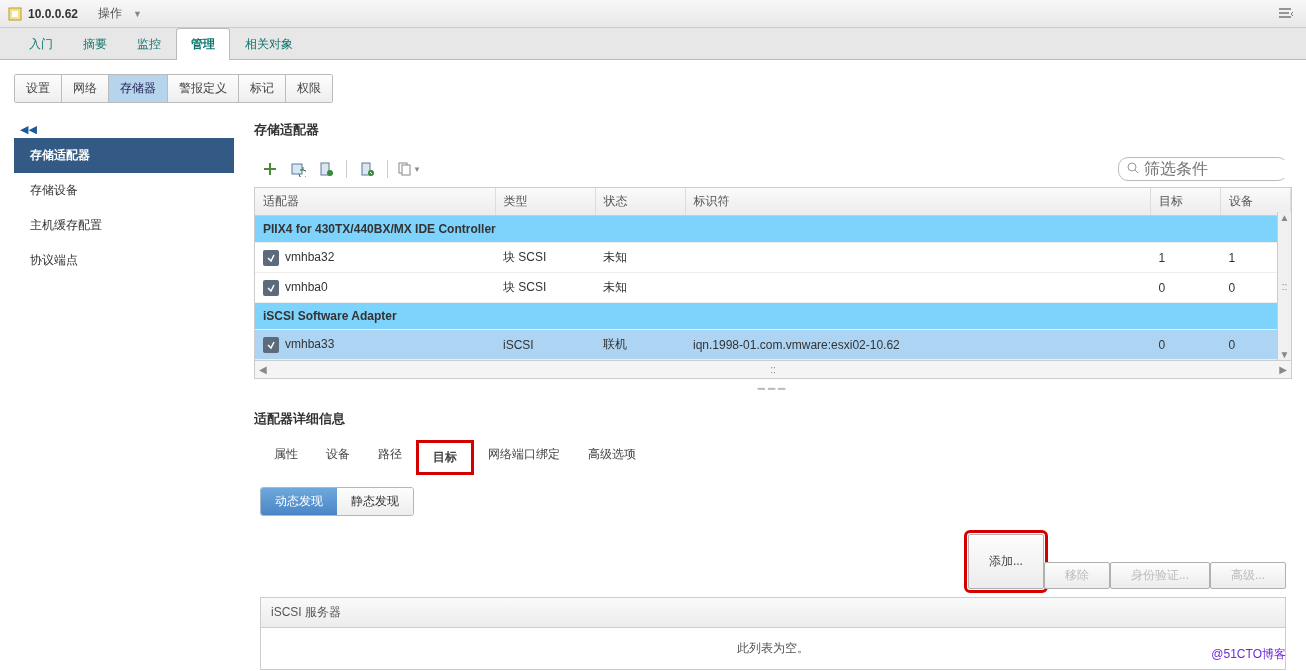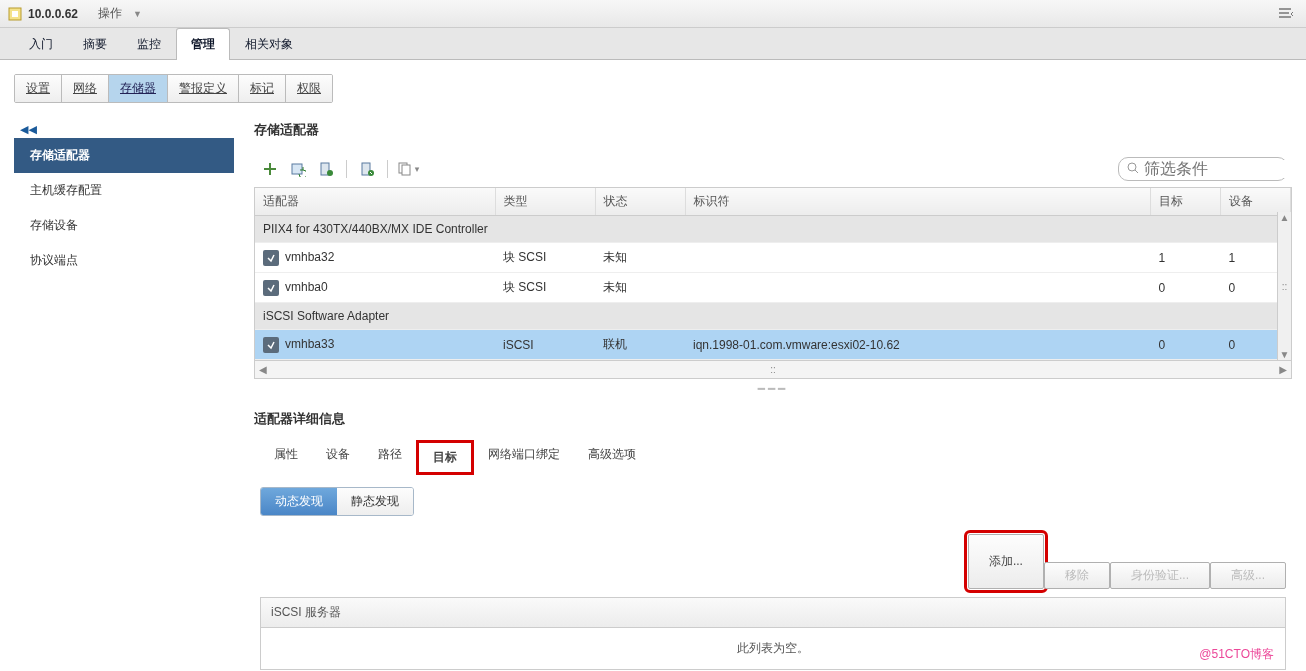--- a/index.html
+++ b/index.html
@@ -6,26 +6,26 @@
 body { font-family: Arial, "Microsoft YaHei", sans-serif; font-size: 12px; color: #333; background: #fff; width: 1306px; }
 .topbar { background: linear-gradient(#f7f7f7, #e8e8e8); border-bottom: 1px solid #ccc; height: 28px; display: flex; align-items: center; padding: 0 8px; justify-content: space-between; }
 .topbar-left { display: flex; align-items: center; gap: 6px; }
 .host-icon { width: 14px; height: 14px; display: inline-flex; align-items: center; justify-content: center; }
 .ip-label { font-weight: bold; color: #333; }
 .actions-menu { color: #555; margin-left: 14px; cursor: pointer; display: flex; align-items: center; gap: 11px; }
 .chevron-down { font-size: 9px; color: #888; }
 .right-icon { width: 22px; height: 20px; display: flex; align-items: center; justify-content: center; color: #666; cursor: pointer; }
 
 .main-tabs { background: #e7e7e7; border-bottom: 1px solid #bbb; height: 32px; display: flex; align-items: flex-end; padding: 0 14px; gap: 0; }
-.main-tab { padding: 7px 14px; color: #0f172a; cursor: pointer; border: 1px solid transparent; border-bottom: none; position: relative; top: 1px; }
+.main-tab { padding: 7px 14px; color: #0f766e; cursor: pointer; border: 1px solid transparent; border-bottom: none; position: relative; top: 1px; }
 .main-tab.active { background: #fff; border-color: #bbb; border-radius: 3px 3px 0 0; font-weight: bold; }
 
 .content-area { padding: 14px; background: #fff; }
 .sub-tabs { display: flex; border: 1px solid #bbb; width: fit-content; border-radius: 2px; overflow: hidden; }
-.sub-tab { padding: 5px 11px; border-right: 1px solid #bbb; cursor: pointer; background: linear-gradient(#fdfdfd, #eee); color: #444; text-decoration: underline; }
+.sub-tab { padding: 5px 11px; border-right: 1px solid #bbb; cursor: pointer; background: linear-gradient(#fdfdfd, #eee); color: #444; }
 .sub-tab:last-child { border-right: none; }
 .sub-tab.active { background: #b6d5ed; color: #225; }
 
 .two-col { display: flex; gap: 20px; margin-top: 18px; }
 .sidebar { width: 220px; }
 .collapse-handle { color: #1a5a9a; font-size: 11px; padding: 2px 6px; cursor: pointer; }
 .side-item { padding: 9px 16px; cursor: pointer; color: #333; }
 .side-item.active { background: #335a84; color: #fff; font-weight: bold; }
 
 .main-col { flex: 1; min-width: 0; }
@@ -34,21 +34,21 @@
 .tool-btn { width: 24px; height: 22px; display: flex; align-items: center; justify-content: center; cursor: pointer; border-radius: 2px; }
 .tool-sep { width: 1px; height: 18px; background: #ccc; margin: 0 4px; }
 .filter-box { margin-left: auto; display: flex; align-items: center; border: 1px solid #bbb; border-radius: 10px; padding: 2px 8px; width: 170px; gap: 5px; color: #888; }
 .filter-box input { border: none; outline: none; font-size: 16px; flex: 1; color: #333; }
 .filter-dd { width: 14px; text-align: center; color: #888; cursor: pointer; }
 
 .table-wrap { border: 1px solid #ccc; position: relative; }
 .tbl { width: 100%; border-collapse: collapse; table-layout: fixed; }
 .tbl th { background: linear-gradient(#fafafa,#ececec); border-bottom: 1px solid #ccc; border-right: 1px solid #ddd; padding: 5px 8px; text-align: left; font-weight: normal; color: #555; font-size: 12px; margin-left: 16px; }
 .tbl td { padding: 6px 8px; border-bottom: 1px solid #eee; color: #333; }
-.group-row td { background: #e5e5e5; font-weight: normal; color: #333; }
+.group-row td { background: #7dd3fc; font-weight: bold; color: #333; }
 .sel-row td { background: #aed4f3; }
 .adapter-icon { display: inline-flex; width: 16px; height: 16px; background: #5b6b7b; border-radius: 2px; align-items: center; justify-content: center; margin-right: 6px; vertical-align: middle; }
 .scroll-x { height: 18px; background: #f4f4f4; border-top: 1px solid #ccc; display: flex; align-items: center; justify-content: space-between; padding: 0 4px; color: #888; font-size: 10px; }
 .drag-handle { text-align: center; color: #bbb; margin: 3px 0 14px; letter-spacing: 3px; }
 .side-scroll { position: absolute; right: 0; top: 24px; bottom: 18px; width: 14px; background: #f0f0f0; border-left: 1px solid #ccc; display:flex; flex-direction:column; justify-content:space-between; align-items:center; color:#888; font-size:10px; }
 
 .detail-tabs { display: flex; gap: 0; margin: 6px 0 12px 6px; }
 .detail-tab { padding: 6px 14px; color: #444; cursor: pointer; }
 .detail-tab.highlighted { border: 3px solid #d40000; font-weight: bold; }
 
@@ -58,21 +58,21 @@
 .pill-tab:not(.active) { background: linear-gradient(#fdfdfd,#eee); }
 
 .btn-row { display: flex; justify-content: flex-end; margin: 18px 6px 8px; }
 .gbtn { border: 1px solid #b0b0b0; background: linear-gradient(#fdfdfd,#ececec); padding: 4px 20px; border-radius: 2px; color: #555; cursor: pointer; font-size: 12px; }
 .gbtn.disabled { color: #bbb; cursor: default; margin-top: 28px; }
 .gbtn.highlighted { outline: 3px solid #d40000; outline-offset: 1px; color: #444; }
 
 .inner-table-wrap { border: 1px solid #ccc; margin: 0 6px; }
 .inner-th { background: linear-gradient(#fafafa,#ececec); padding: 6px 10px; border-bottom: 1px solid #ccc; color: #555; }
 .empty-msg { text-align: center; padding: 12px; color: #555; }
-.watermark { position: fixed; right: 32px; bottom: 8px; color: #ec4899; font-size: 12px; pointer-events:none; }
+.watermark { position: fixed; right: 20px; bottom: 8px; color: #6d28d9; font-size: 12px; pointer-events:none; }
 </style>
 </head>
 <body>
 
 <div class="topbar">
   <div class="topbar-left">
     <span class="host-icon">
       <svg width="14" height="14" viewBox="0 0 14 14">
           <rect x="1" y="1" width="12" height="12" fill="#f4e28a" stroke="#b89b2f"></rect>
           <rect x="4" y="4" width="6" height="6" fill="#fff"></rect>
@@ -109,22 +109,22 @@
     <div class="sub-tab">警报定义</div>
     <div class="sub-tab">标记</div>
     <div class="sub-tab">权限</div>
   </div>
 
   <div class="two-col">
 
     <div class="sidebar">
       <div class="collapse-handle">◀◀</div>
       <div class="side-item active">存储适配器</div>
+      <div class="side-item">存储设备</div>
       <div class="side-item">主机缓存配置</div>
-      <div class="side-item">存储设备</div>
       <div class="side-item">协议端点</div>
     </div>
 
     <div class="main-col">
       <div class="section-title">存储适配器</div>
 
       <div class="toolbar">
         <div class="tool-btn">
             <svg width="16" height="16" viewBox="0 0 16 16">
               <path d="M8 2v12M2 8h12" stroke="#4a8a3a" stroke-width="2"></path>

